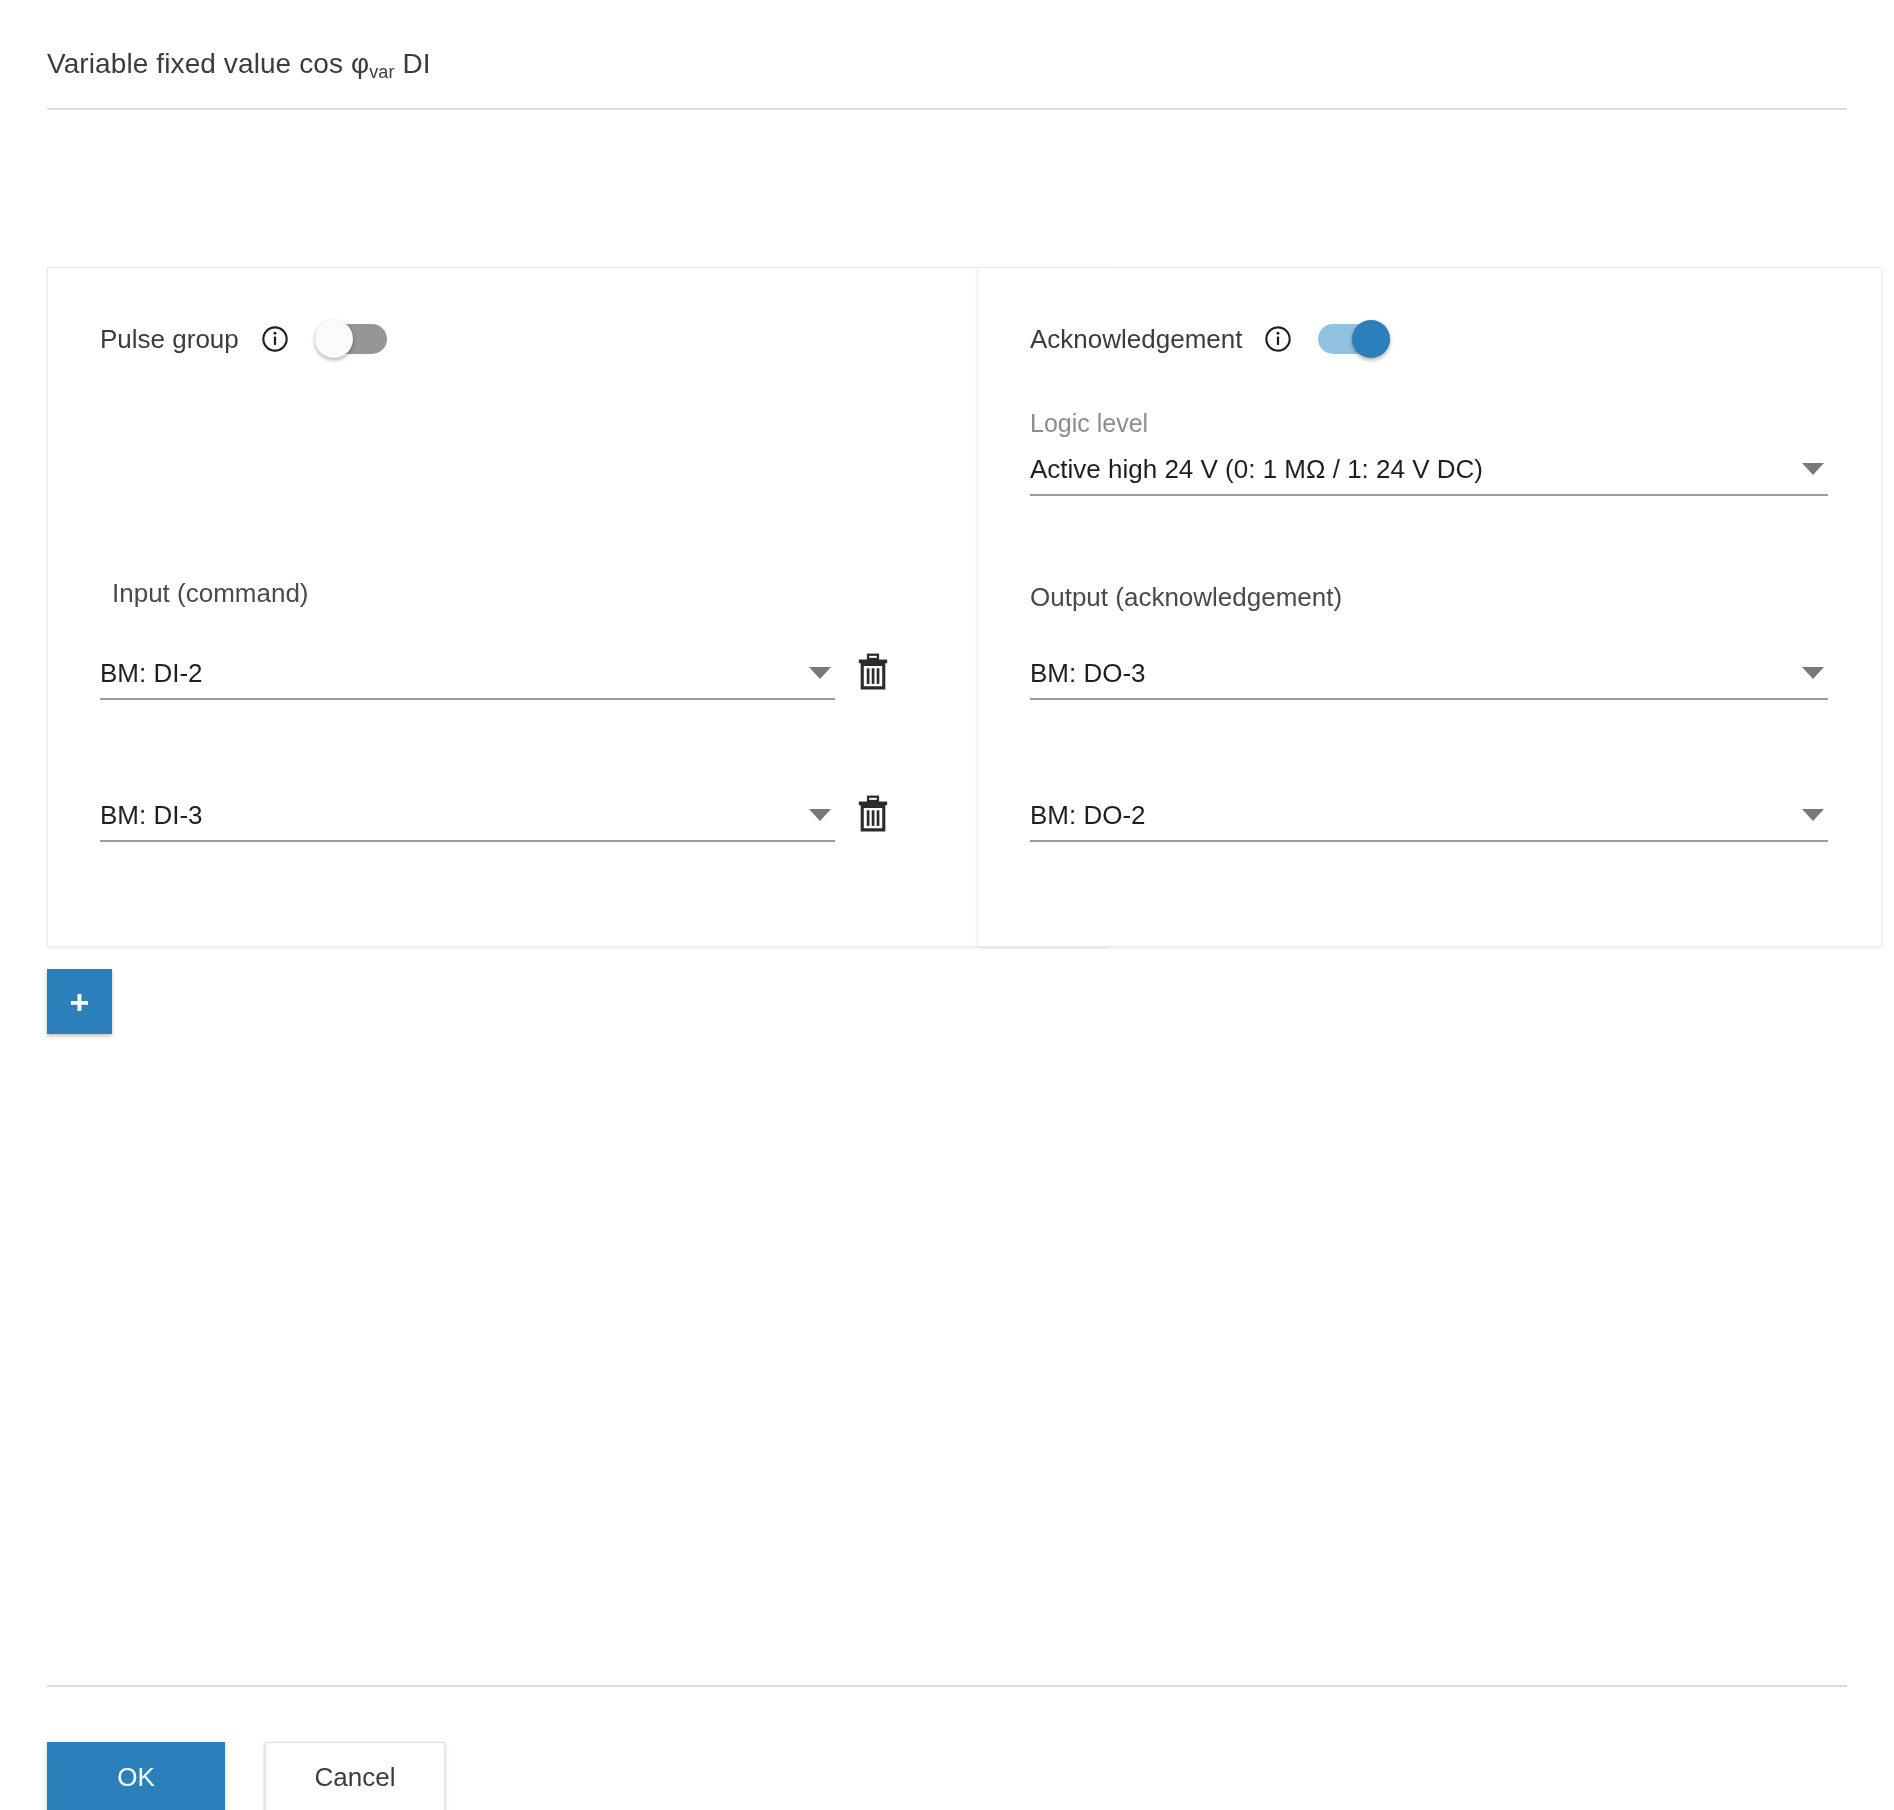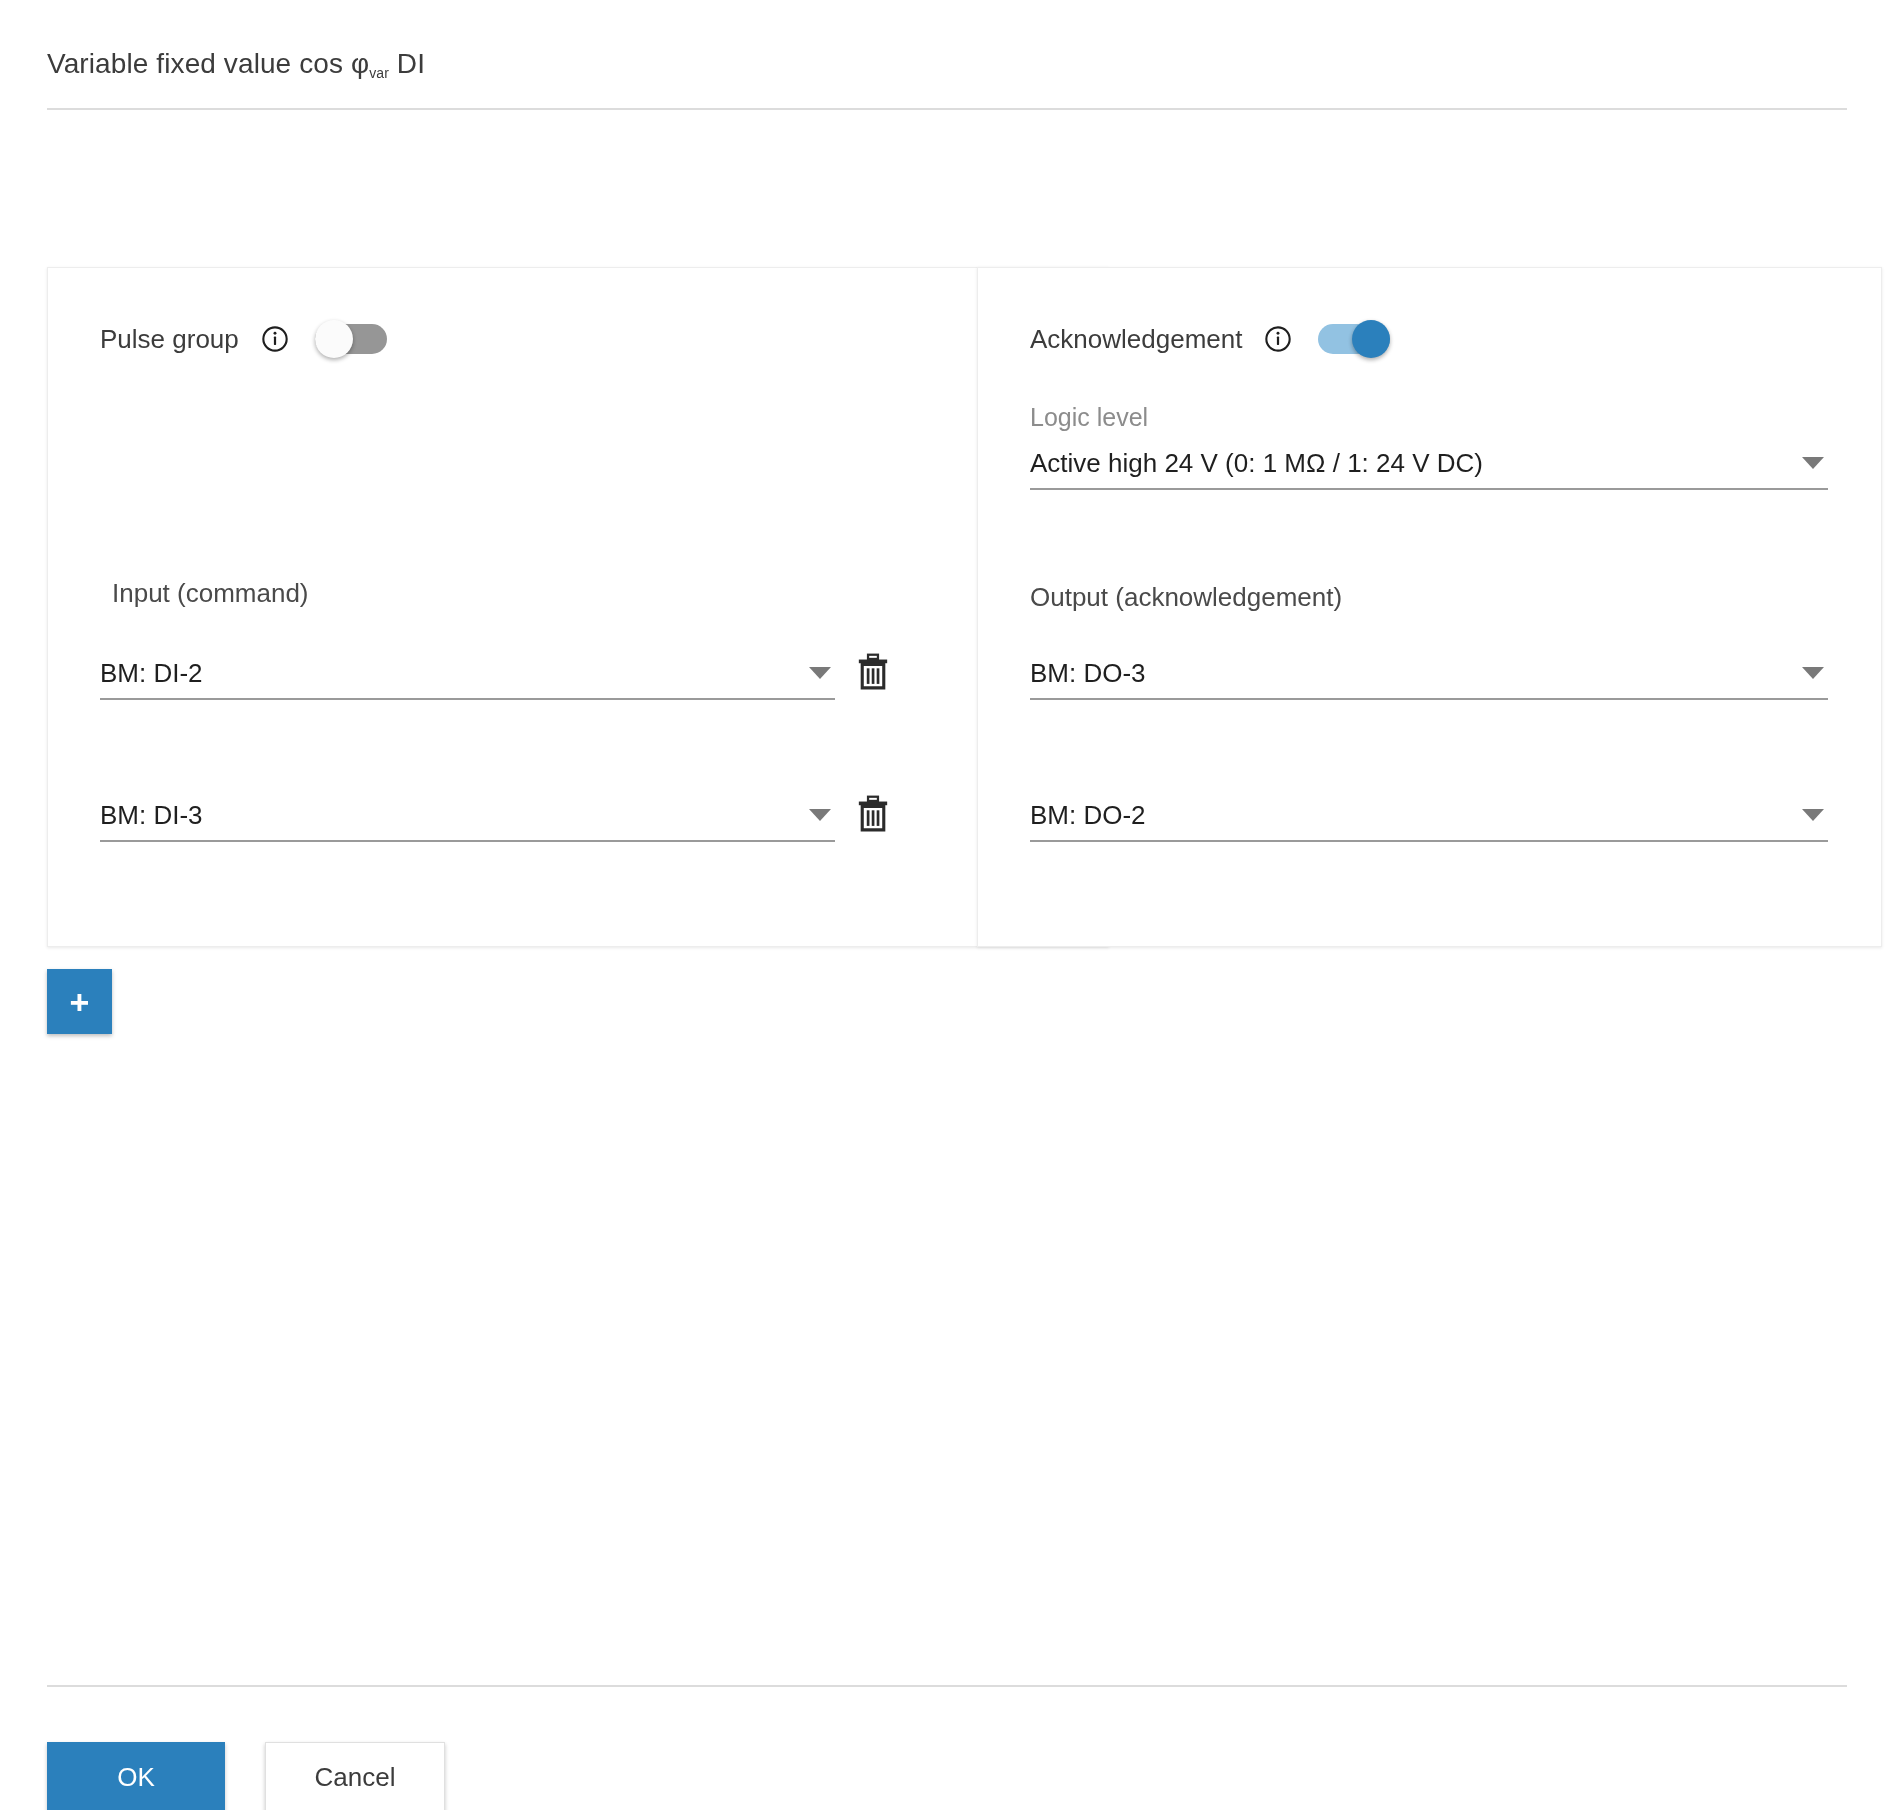--- a/index.html
+++ b/index.html
@@ -26,21 +26,21 @@
     position: absolute;
     left: 47px;
     top: 48px;
     font-size: 28px;
     color: #3c3c3c;
     font-weight: 400;
     letter-spacing: 0.1px;
     white-space: nowrap;
   }
   .dialog-title sub {
-    font-size: 14px;
+    font-size: 18px;
     vertical-align: baseline;
     position: relative;
     top: 5px;
   }
   .title-rule {
     position: absolute;
     left: 47px;
     top: 108px;
     width: 1800px;
     height: 2px;
@@ -146,20 +146,21 @@
 
   
   .field {
     position: absolute;
   }
   .field-label {
     font-size: 25px;
     color: #8c8c8c;
     margin-bottom: 6px;
     white-space: nowrap;
+    margin-top: 6px;
   }
   .select {
     position: relative;
     height: 52px;
     border-bottom: 2px solid #9a9a9a;
     display: flex;
     align-items: center;
     cursor: pointer;
     text-align: right;
   }

